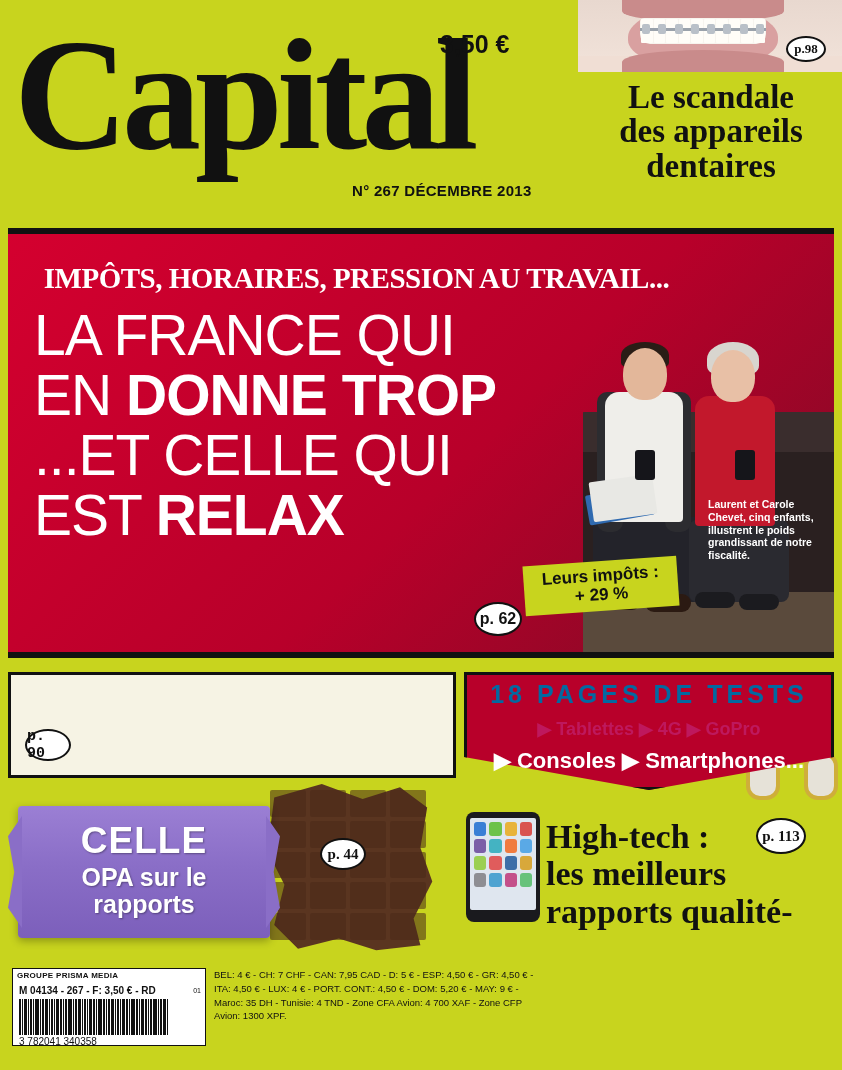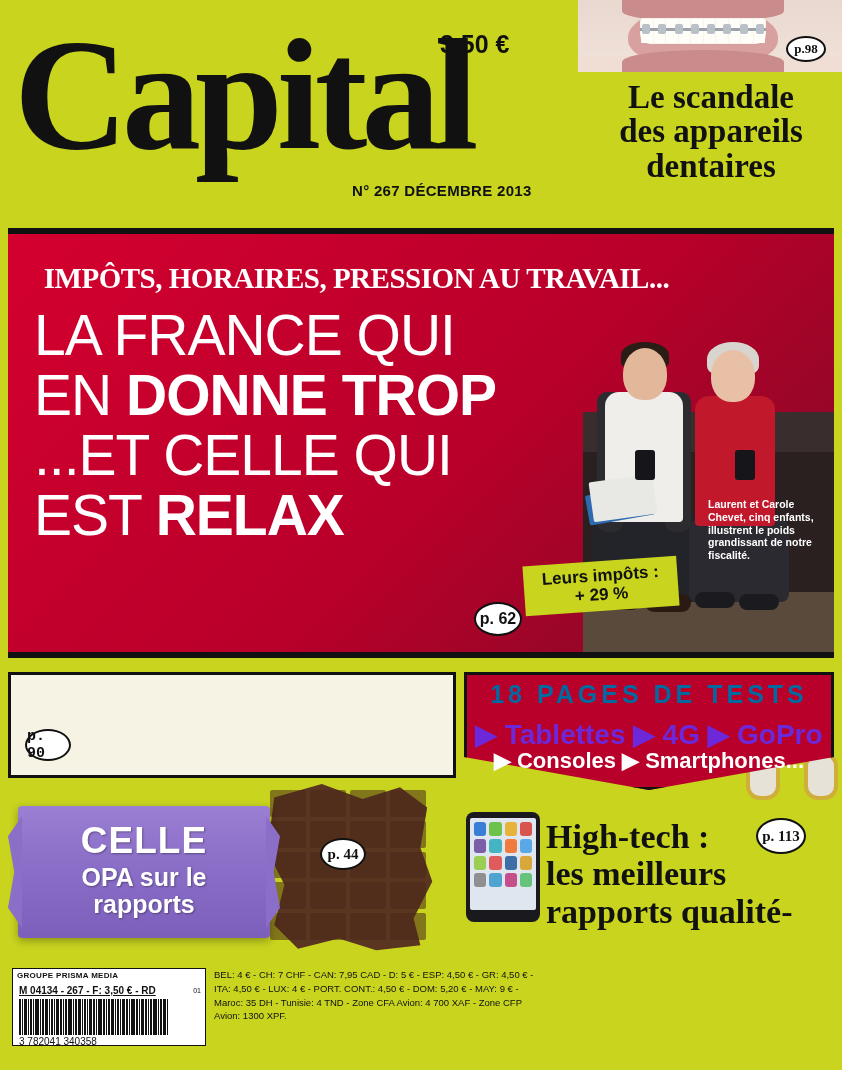--- a/index.html
+++ b/index.html
@@ -236,21 +236,21 @@
     background: #b8002a; border: 3px solid #111;
     clip-path: polygon(0 0, 100% 0, 100% 72%, 50% 100%, 0 72%);
   }
   .tests-title {
     position: absolute; left: 464px; top: 680px; width: 370px;
     text-align: center; color: #0369a1;
     font-size: 25px; font-weight: bold; letter-spacing: 4px;
   }
   .tests-l1 {
     position: absolute; left: 464px; top: 718px; width: 370px;
-    text-align: center; color: #6d28d9; font-size: 28px; font-weight: bold;
+    text-align: center; color: #be185d; font-size: 18px; font-weight: bold;
   }
   .tests-l2 {
     position: absolute; left: 464px; top: 748px; width: 370px;
     text-align: center; color: #fff; font-size: 22px; font-weight: bold;
   }
 
   .headphone {
     position: absolute; left: 742px; top: 706px; width: 96px; height: 130px;
   }
   .hp-band {
@@ -298,21 +298,21 @@
   }
   .barcode-box {
     position: absolute; left: 12px; top: 968px; width: 194px; height: 78px;
     background: #fff; border: 1px solid #111;
   }
   .prisma {
     position: absolute; left: 4px; top: 2px; font-size: 8px; font-weight: bold;
     color: #111; letter-spacing: .3px;
   }
   .bc-text {
-    position: absolute; left: 6px; top: 16px; font-size: 10px; font-weight: bold; color:#111;text-decoration:underline;
+    position: absolute; left: 6px; top: 16px; font-size: 10px; font-weight: bold; color:#111;
   }
   .bc-bars {
     position: absolute; left: 6px; top: 30px; width: 180px; height: 36px;
     display: flex; gap: 1px; align-items: flex-end;
   }
   .bc-bars i { display:block; background:#111; height:100%; }
   .bc-num { position:absolute; left:6px; top:67px; font-size:10px; color:#111;}
   .bc-right { position:absolute; right:4px; top:18px; font-size:7px; color:#111;}
   .prices {
     position: absolute; left: 214px; top: 968px; width: 330px;

